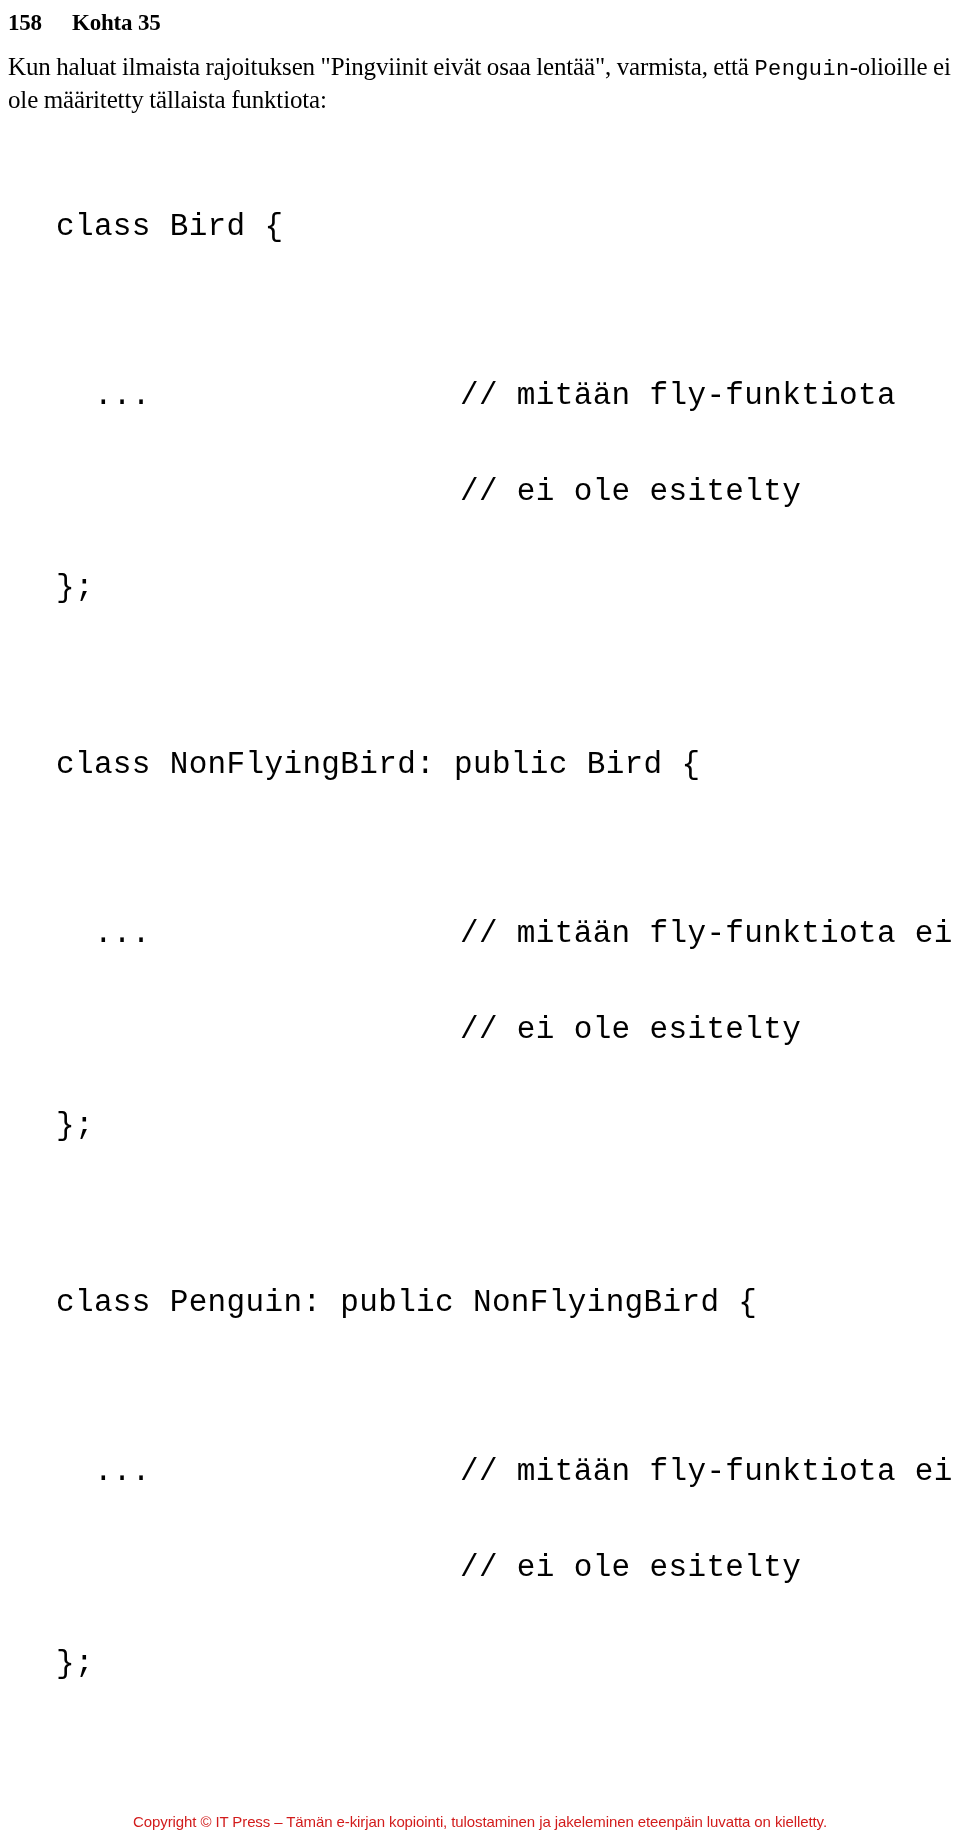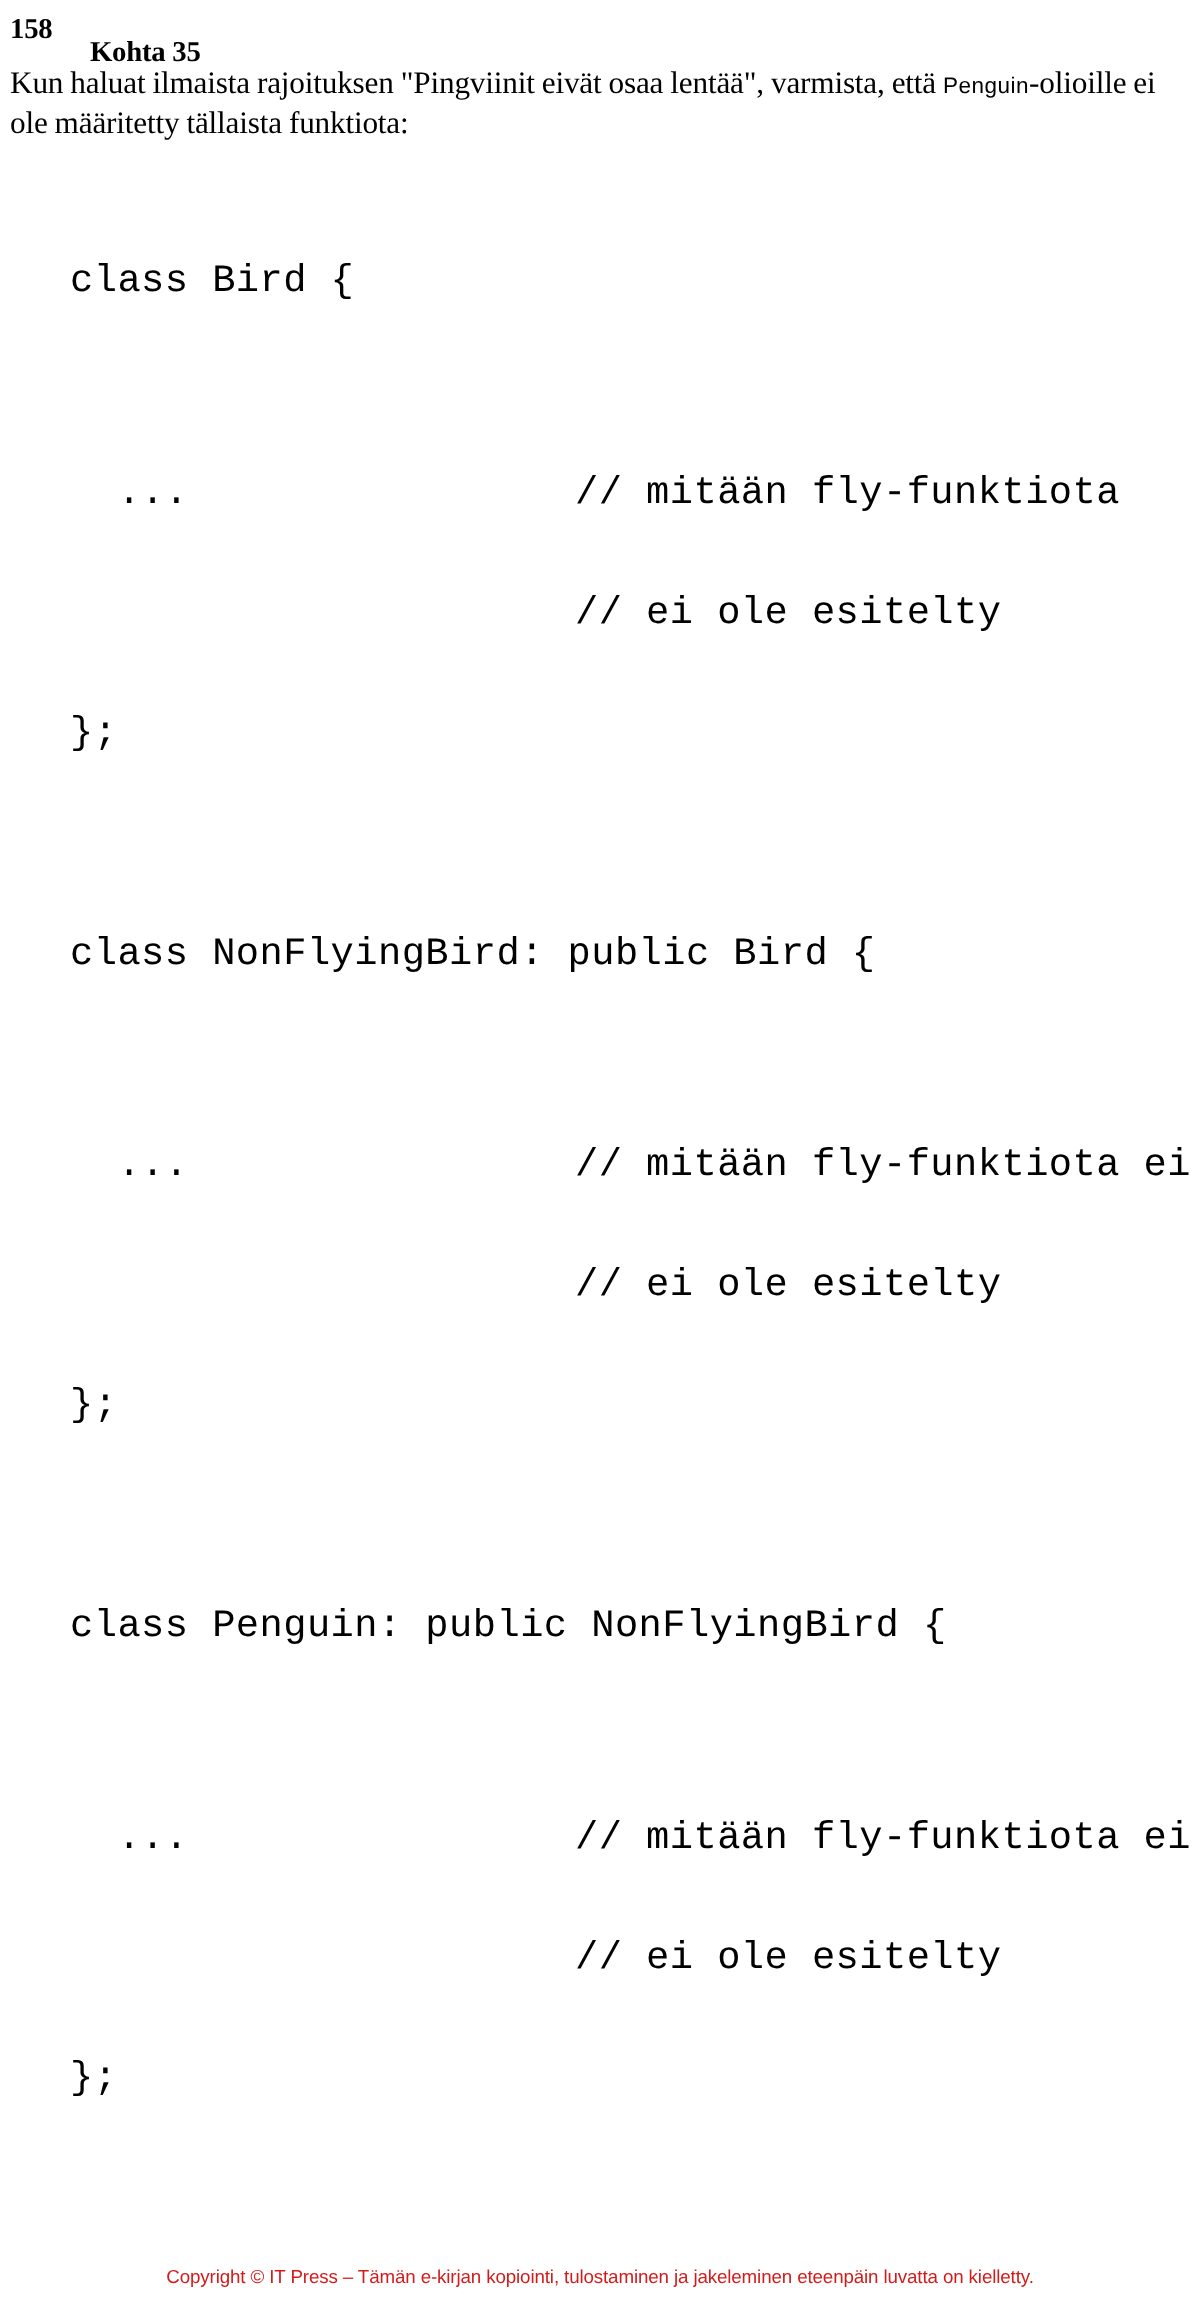--- a/index.html
+++ b/index.html
@@ -37,21 +37,20 @@
   }
   .running-head .folio {
     position: absolute;
     left: 8px;
     top: 0;
   }
   .running-head .chapter {
     position: absolute;
     left: 72px;
     top: 0;
-    margin-top: 19px;
   }
   .running-head .booktitle {
     position: absolute;
     right: 10px;
     top: 0;
     text-align: right;
     white-space: nowrap;
   }
 
   
@@ -66,22 +65,22 @@
     margin: 0 0 16px 0;
     font-size: 25px;
     line-height: 29.5px;
     text-align: justify;
     letter-spacing: -0.15px;
     word-spacing: -0.5px;
   }
   p.nojust { text-align: left; }
 
   code, .mono, .inline-code {
-    font-family: Liberation Sans, sans-serif;
-    font-size: 18px;
+    font-family: Liberation Mono, monospace;
+    font-size: 22px;
     letter-spacing: 0.4px;
   }
 
   
   .codeblock {
     margin: 0 0 0 0;
     padding: 0 0 0 48px;
     font-family: "Liberation Mono", "DejaVu Sans Mono", monospace;
     font-size: 31px;
     line-height: 32px;

